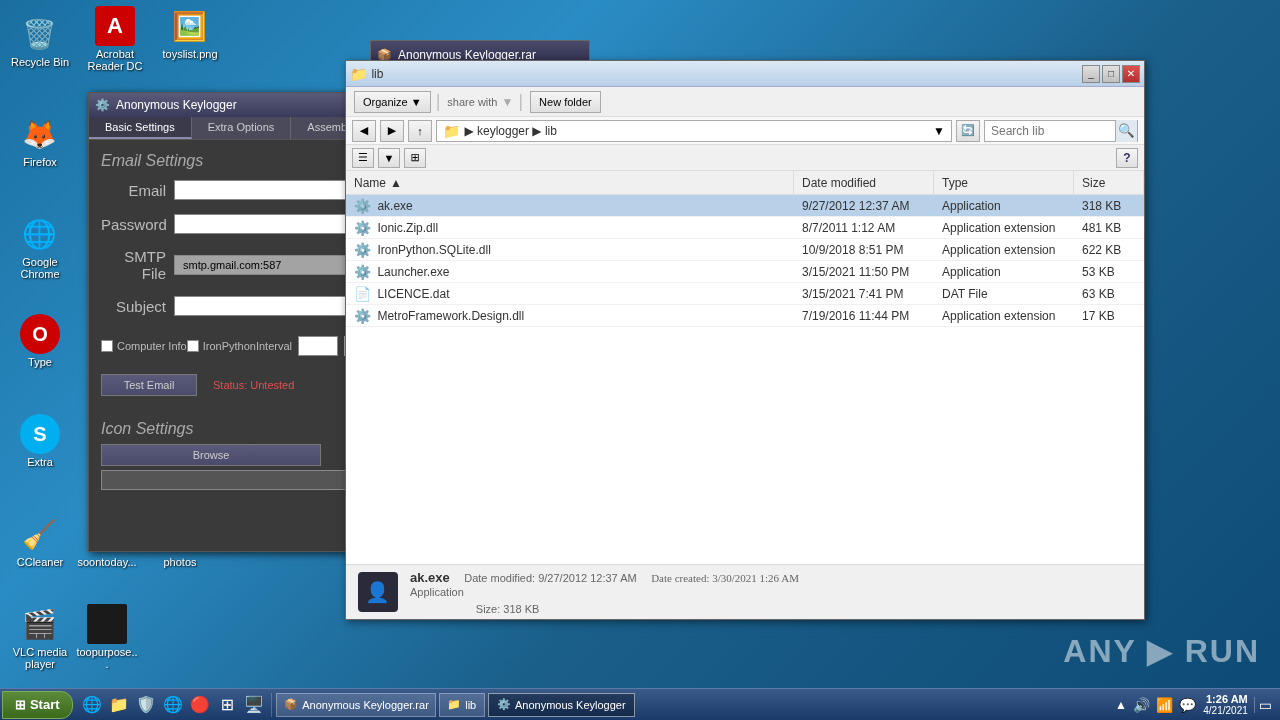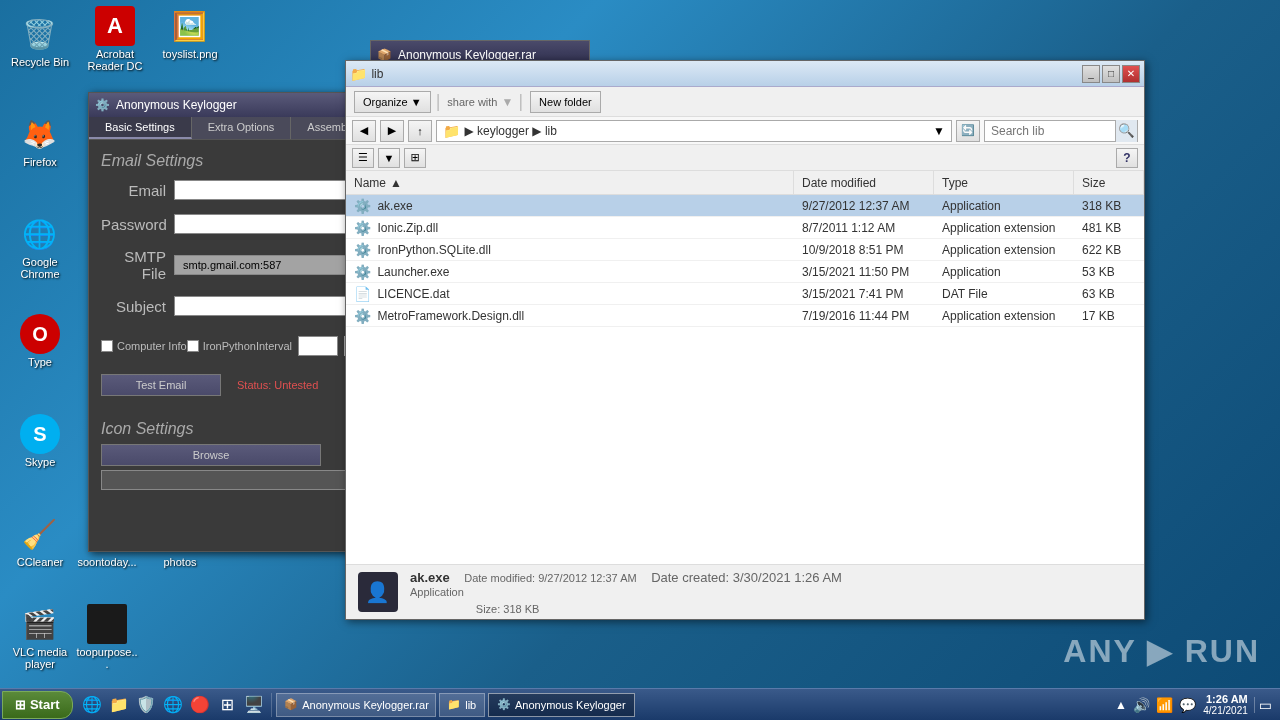--- a/index.html
+++ b/index.html
@@ -462,21 +462,21 @@
       cursor: pointer;
     }
 
     .kl-test-btn {
       padding: 4px 16px;
       background: linear-gradient(to bottom, #5a5a7a, #4a4a6a);
       border: 1px solid #777;
       color: #ccc;
       font-size: 11px;
       cursor: pointer;
-      width: 120px;
+      width: 96px;
     }
     .kl-status {
       color: #e05050;
       font-size: 11px;
     }
 
     .kl-icon-section {
       margin-top: 8px;
     }
     .kl-browse-btn {
@@ -613,21 +613,21 @@
     <div class="icon-label">fri</div>
   </div>
 
   <div class="desktop-icon" style="top:310px;left:5px;">
     <div class="icon-img" style="background:#c00;border-radius:50%;color:white;font-size:20px;font-weight:bold;">O</div>
     <div class="icon-label">Type</div>
   </div>
 
   <div class="desktop-icon" style="top:410px;left:5px;">
     <div class="icon-img" style="background:#00aff0;border-radius:50%;color:white;font-size:20px;font-weight:bold;">S</div>
-    <div class="icon-label">Skype</div>
+    <div class="icon-label">Extra</div>
   </div>
 
   <div class="desktop-icon" style="top:510px;left:5px;">
     <div class="icon-img">🧹</div>
     <div class="icon-label">CCleaner</div>
   </div>
 
   <div class="desktop-icon" style="top:510px;left:72px;">
     <div class="icon-img">📁</div>
     <div class="icon-label">soontoday...</div>
@@ -782,21 +782,21 @@
         <div class="file-preview-bar">
           <div class="preview-icon">
             <span>👤</span>
           </div>
           <div class="preview-info">
             <div class="preview-filename">
               <span>ak.exe</span>
               &nbsp;&nbsp;
               <span style="font-weight:normal;font-size:11px;color:#666;">Date modified: 9/27/2012 12:37 AM</span>
               &nbsp;&nbsp;
-              <span style="font-weight:normal;font-size:13px;color:#666;">Date created: 3/30/2021 1:26 AM</span>
+              <span style="font-weight:normal;font-size:11px;color:#666;font-family:Liberation Serif, serif;">Date created: 3/30/2021 1:26 AM</span>
             </div>
             <div style="display:flex;gap:12px;">
               <span class="preview-type">Application</span>
               <span class="preview-details">Size: 318 KB</span>
             </div>
           </div>
         </div>
       </div>
     </div>
   </div>

